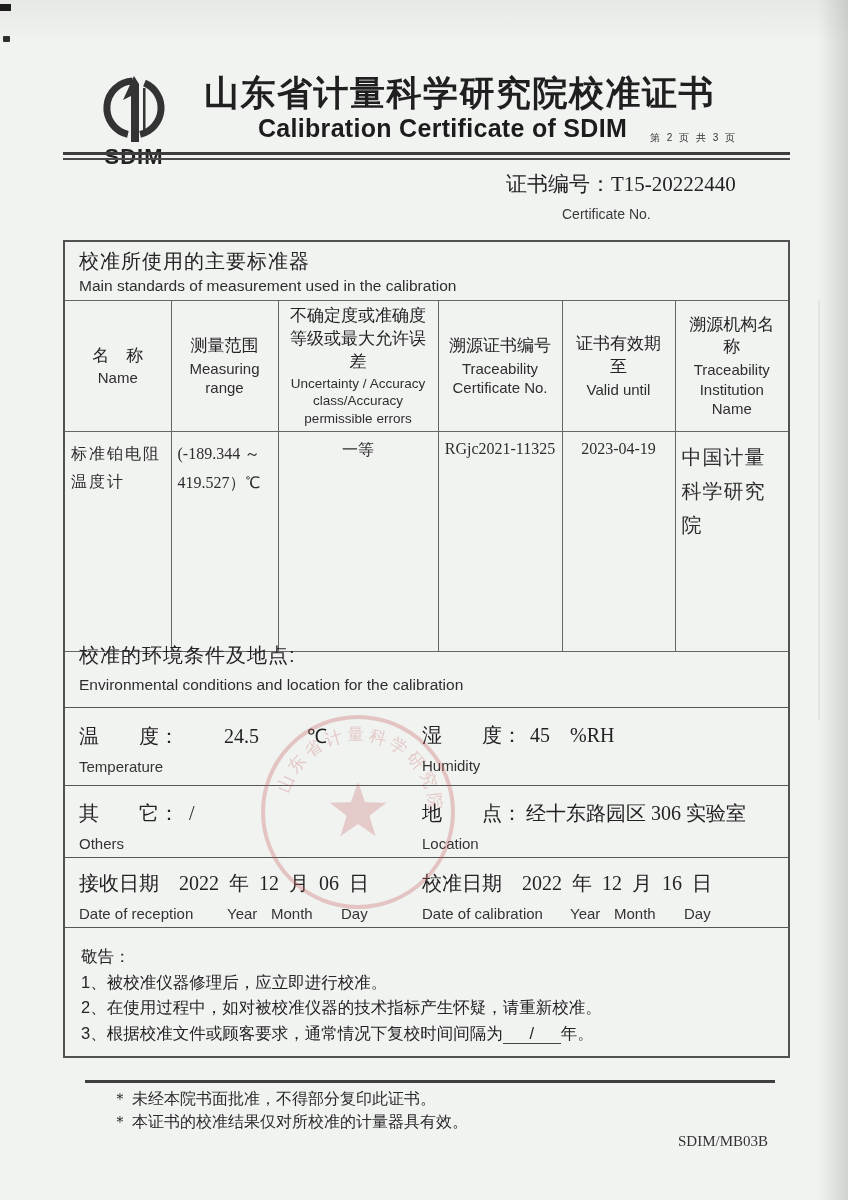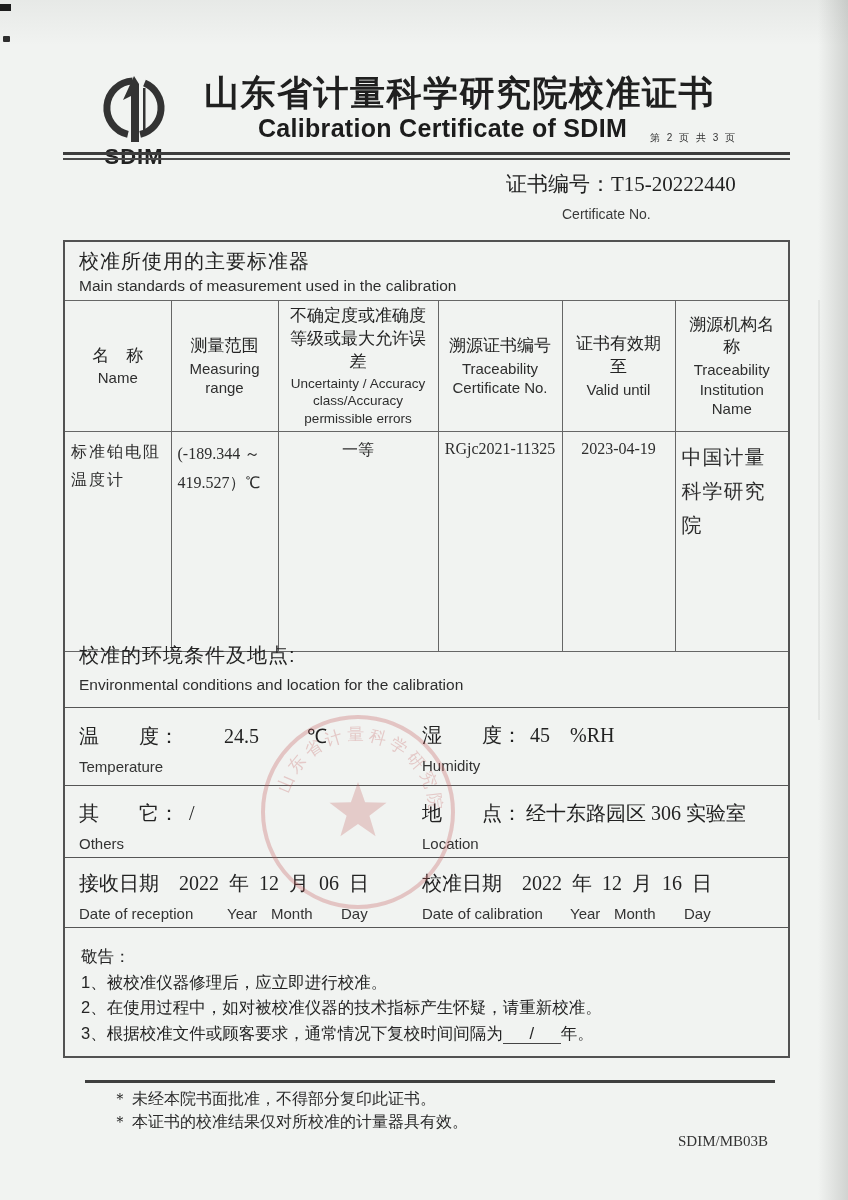--- a/index.html
+++ b/index.html
@@ -43,21 +43,21 @@
   table.std th,table.std td{border:1px solid #666;padding:4px 6px;box-sizing:border-box;}
   table.std th:first-child,table.std td:first-child{border-left:none;}
   table.std th:last-child,table.std td:last-child{border-right:none;}
   table.std tr.hdr{height:96px;}
   table.std tr.hdr th{font-weight:normal;text-align:center;vertical-align:middle;}
   table.std tr.body{height:220px;}
   table.std tr.body td{vertical-align:top;padding-top:8px;}
   .h-cn{font-family:"Liberation Serif",serif;font-size:17px;color:#242424;line-height:1.35;}
   .h-en{font-size:15px;color:#2e2e2e;line-height:1.3;margin-top:1px;}
   th.c3 .h-en{font-size:13.5px;}
-  td.c1{font-family:Liberation Mono, monospace;font-size:16px;letter-spacing:2px;line-height:1.7;}
+  td.c1{font-family:Liberation Serif, serif;font-size:16px;letter-spacing:2px;line-height:1.7;}
   td.c2{font-family:"Liberation Serif",serif;font-size:16px;line-height:1.8;}
   td.c3,td.c4,td.c5{font-family:"Liberation Serif",serif;font-size:16px;text-align:center;}
   td.c6{font-family:Liberation Serif, serif;font-size:20px;letter-spacing:1px;line-height:1.7;padding-left:10px;}
 
   .sec-env-title{position:absolute;left:0;top:374px;width:100%;height:92px;
     border-bottom:1.5px solid #565656;box-sizing:border-box;}
   .env-cn{position:absolute;left:14px;top:26px;font-size:20px;letter-spacing:1px;color:#242424;}
   .env-en{position:absolute;left:14px;top:60px;font-size:15.5px;color:#2e2e2e;text-align:center;}
 
   .row-temp{position:absolute;left:0;top:466px;width:100%;height:78px;

